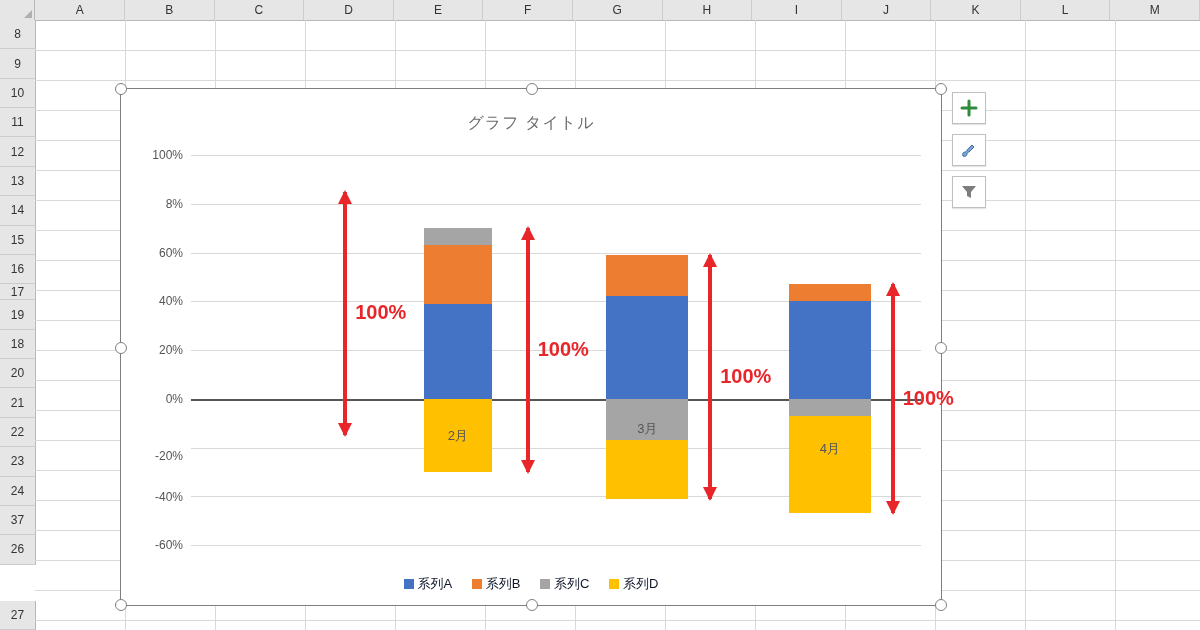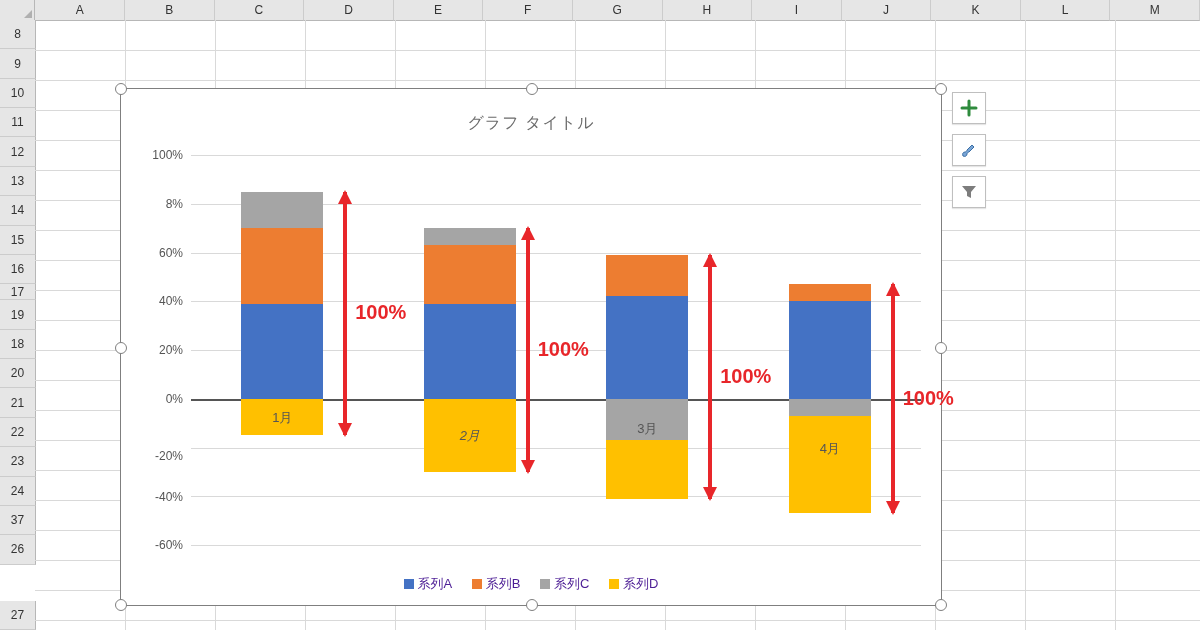--- a/index.html
+++ b/index.html
@@ -103,21 +103,21 @@
   .segC { background:#A5A5A5; }
   .segD { background:#FFC000; }
   .cat-label {
     position:absolute; top:50%; left:0; right:0;
     text-align:center; color:#555; font-size:13px;
     pointer-events:none;
   }
 
   .legend {
     position:absolute; left:0; right:0; bottom:12px;
-    text-align:center; color:#4c1d95; font-size:13px;
+    text-align:center; color:#0f172a; font-size:13px;
   }
   .legend .item { display:inline-flex; align-items:center; margin:0 8px; }
   .legend .sw { width:10px; height:10px; display:inline-block; margin-right:4px; }
 
   
   .arrow { position:absolute; width:0; border-left:4px solid #E8262A; }
   .arrow::before, .arrow::after{
     content:""; position:absolute; left:-9px;
     border-left:7px solid transparent; border-right:7px solid transparent;
   }
@@ -261,30 +261,23 @@
       <div class="gridline" style="top: 195px;"></div>
       <div class="ylabel" style="top: 195px;">20%</div>
       <div class="gridline" style="top: 146.25px;"></div>
       <div class="ylabel" style="top: 146.25px;">40%</div>
       <div class="gridline" style="top: 97.5px;"></div>
       <div class="ylabel" style="top: 97.5px;">60%</div>
       <div class="gridline" style="top: 48.75px;"></div>
       <div class="ylabel" style="top: 48.75px;">8%</div>
       <div class="gridline" style="top: 0px;"></div>
       <div class="ylabel" style="top: 0px;">100%</div>
-      <div class="bar-group" style="left: 50.25px; width: 82px;">
-        <div class="seg segA" style="top: 148.688px; height: 95.0625px;"></div>
-        <div class="seg segB" style="top: 73.125px; height: 75.5625px;"></div>
-        <div class="seg segC" style="top: 36.5625px; height: 36.5625px;"></div>
-        <div class="seg segD" style="top: 243.75px; height: 36.5625px;"></div>
-        <div class="cat-label" style="top: 254.031px;">1月</div>
-      </div>
       <div class="arrow" style="left: 152.25px; top: 36.5625px; height: 243.75px;"></div>
       <div class="arrow-label" style="left: 164.25px; top: 146.438px;">100%</div>
-      <div class="bar-group" style="left: 232.75px; width: 92px; font-style: italic;">
+      <div class="bar-group" style="left: 232.75px; width: 68px;">
         <div class="seg segA" style="top: 148.688px; height: 95.0625px;"></div>
         <div class="seg segB" style="top: 90.1875px; height: 58.5px;"></div>
         <div class="seg segC" style="top: 73.125px; height: 17.0625px;"></div>
         <div class="seg segD" style="top: 243.75px; height: 73.125px;"></div>
         <div class="cat-label" style="top: 272.312px;">2月</div>
       </div>
       <div class="arrow" style="left: 334.75px; top: 73.125px; height: 243.75px;"></div>
       <div class="arrow-label" style="left: 346.75px; top: 183px;">100%</div>
       <div class="bar-group" style="left: 415.25px; width: 82px;">
         <div class="seg segA" style="top: 141.375px; height: 102.375px;"></div>

